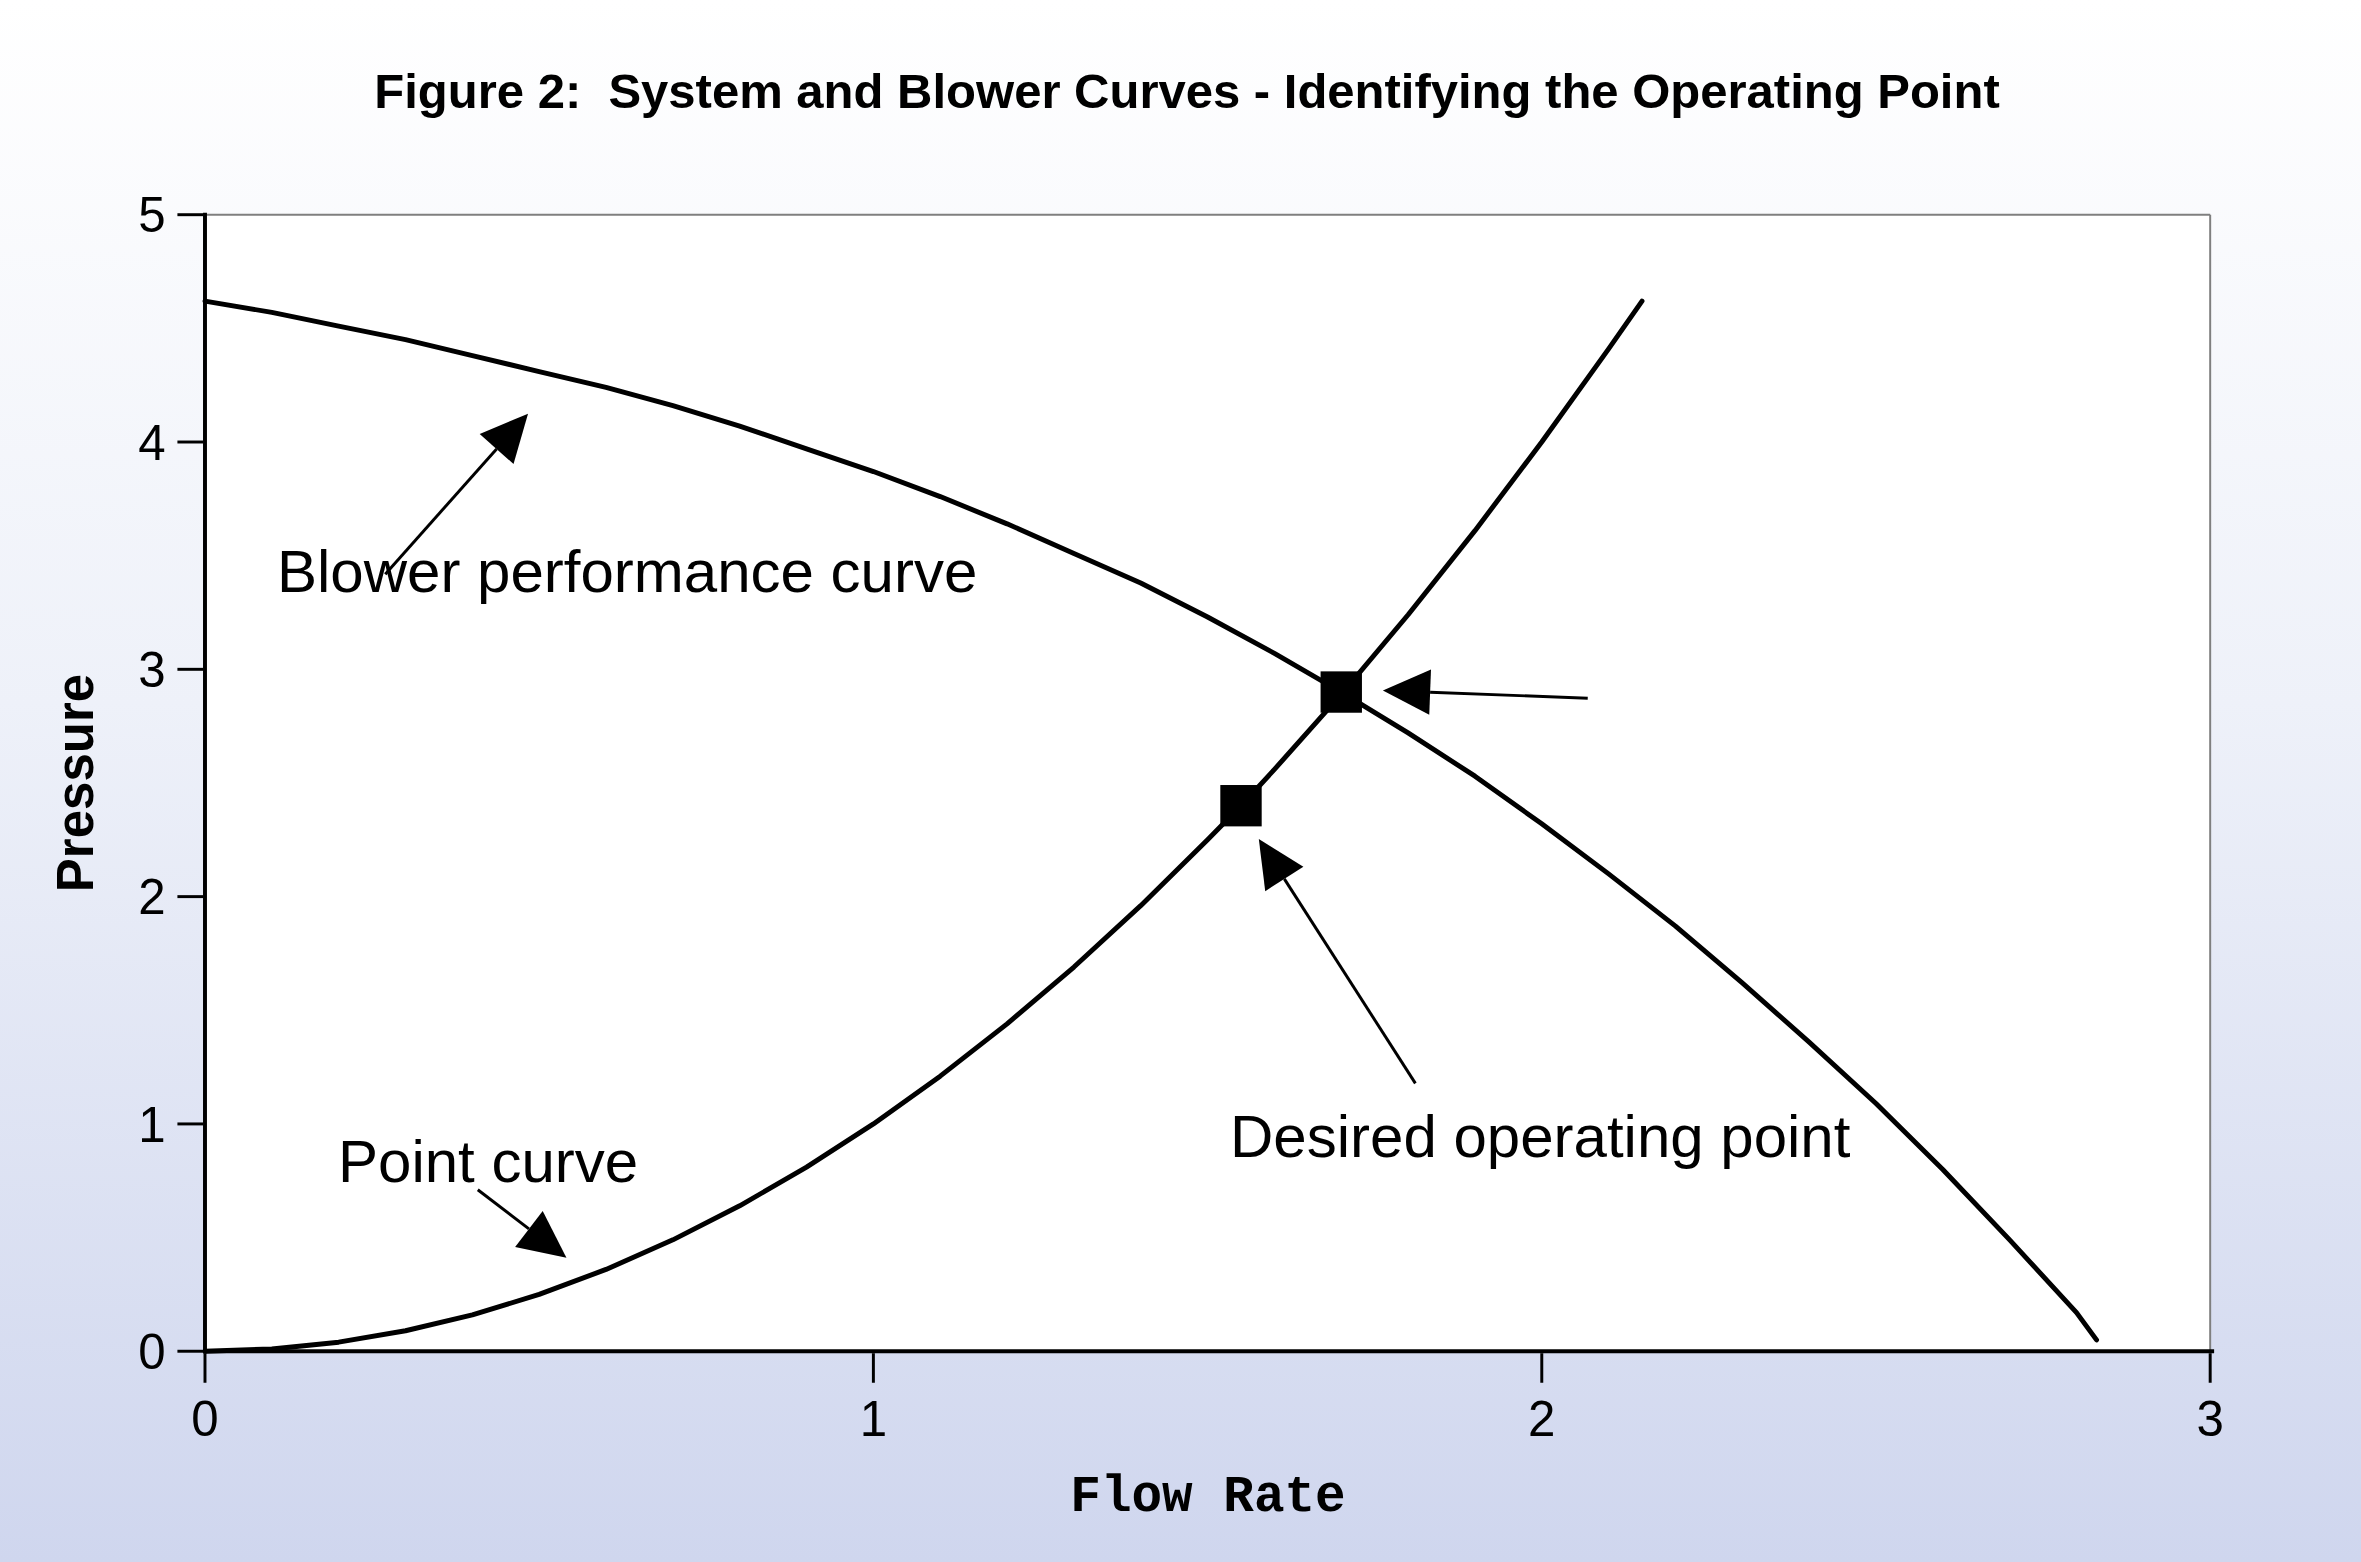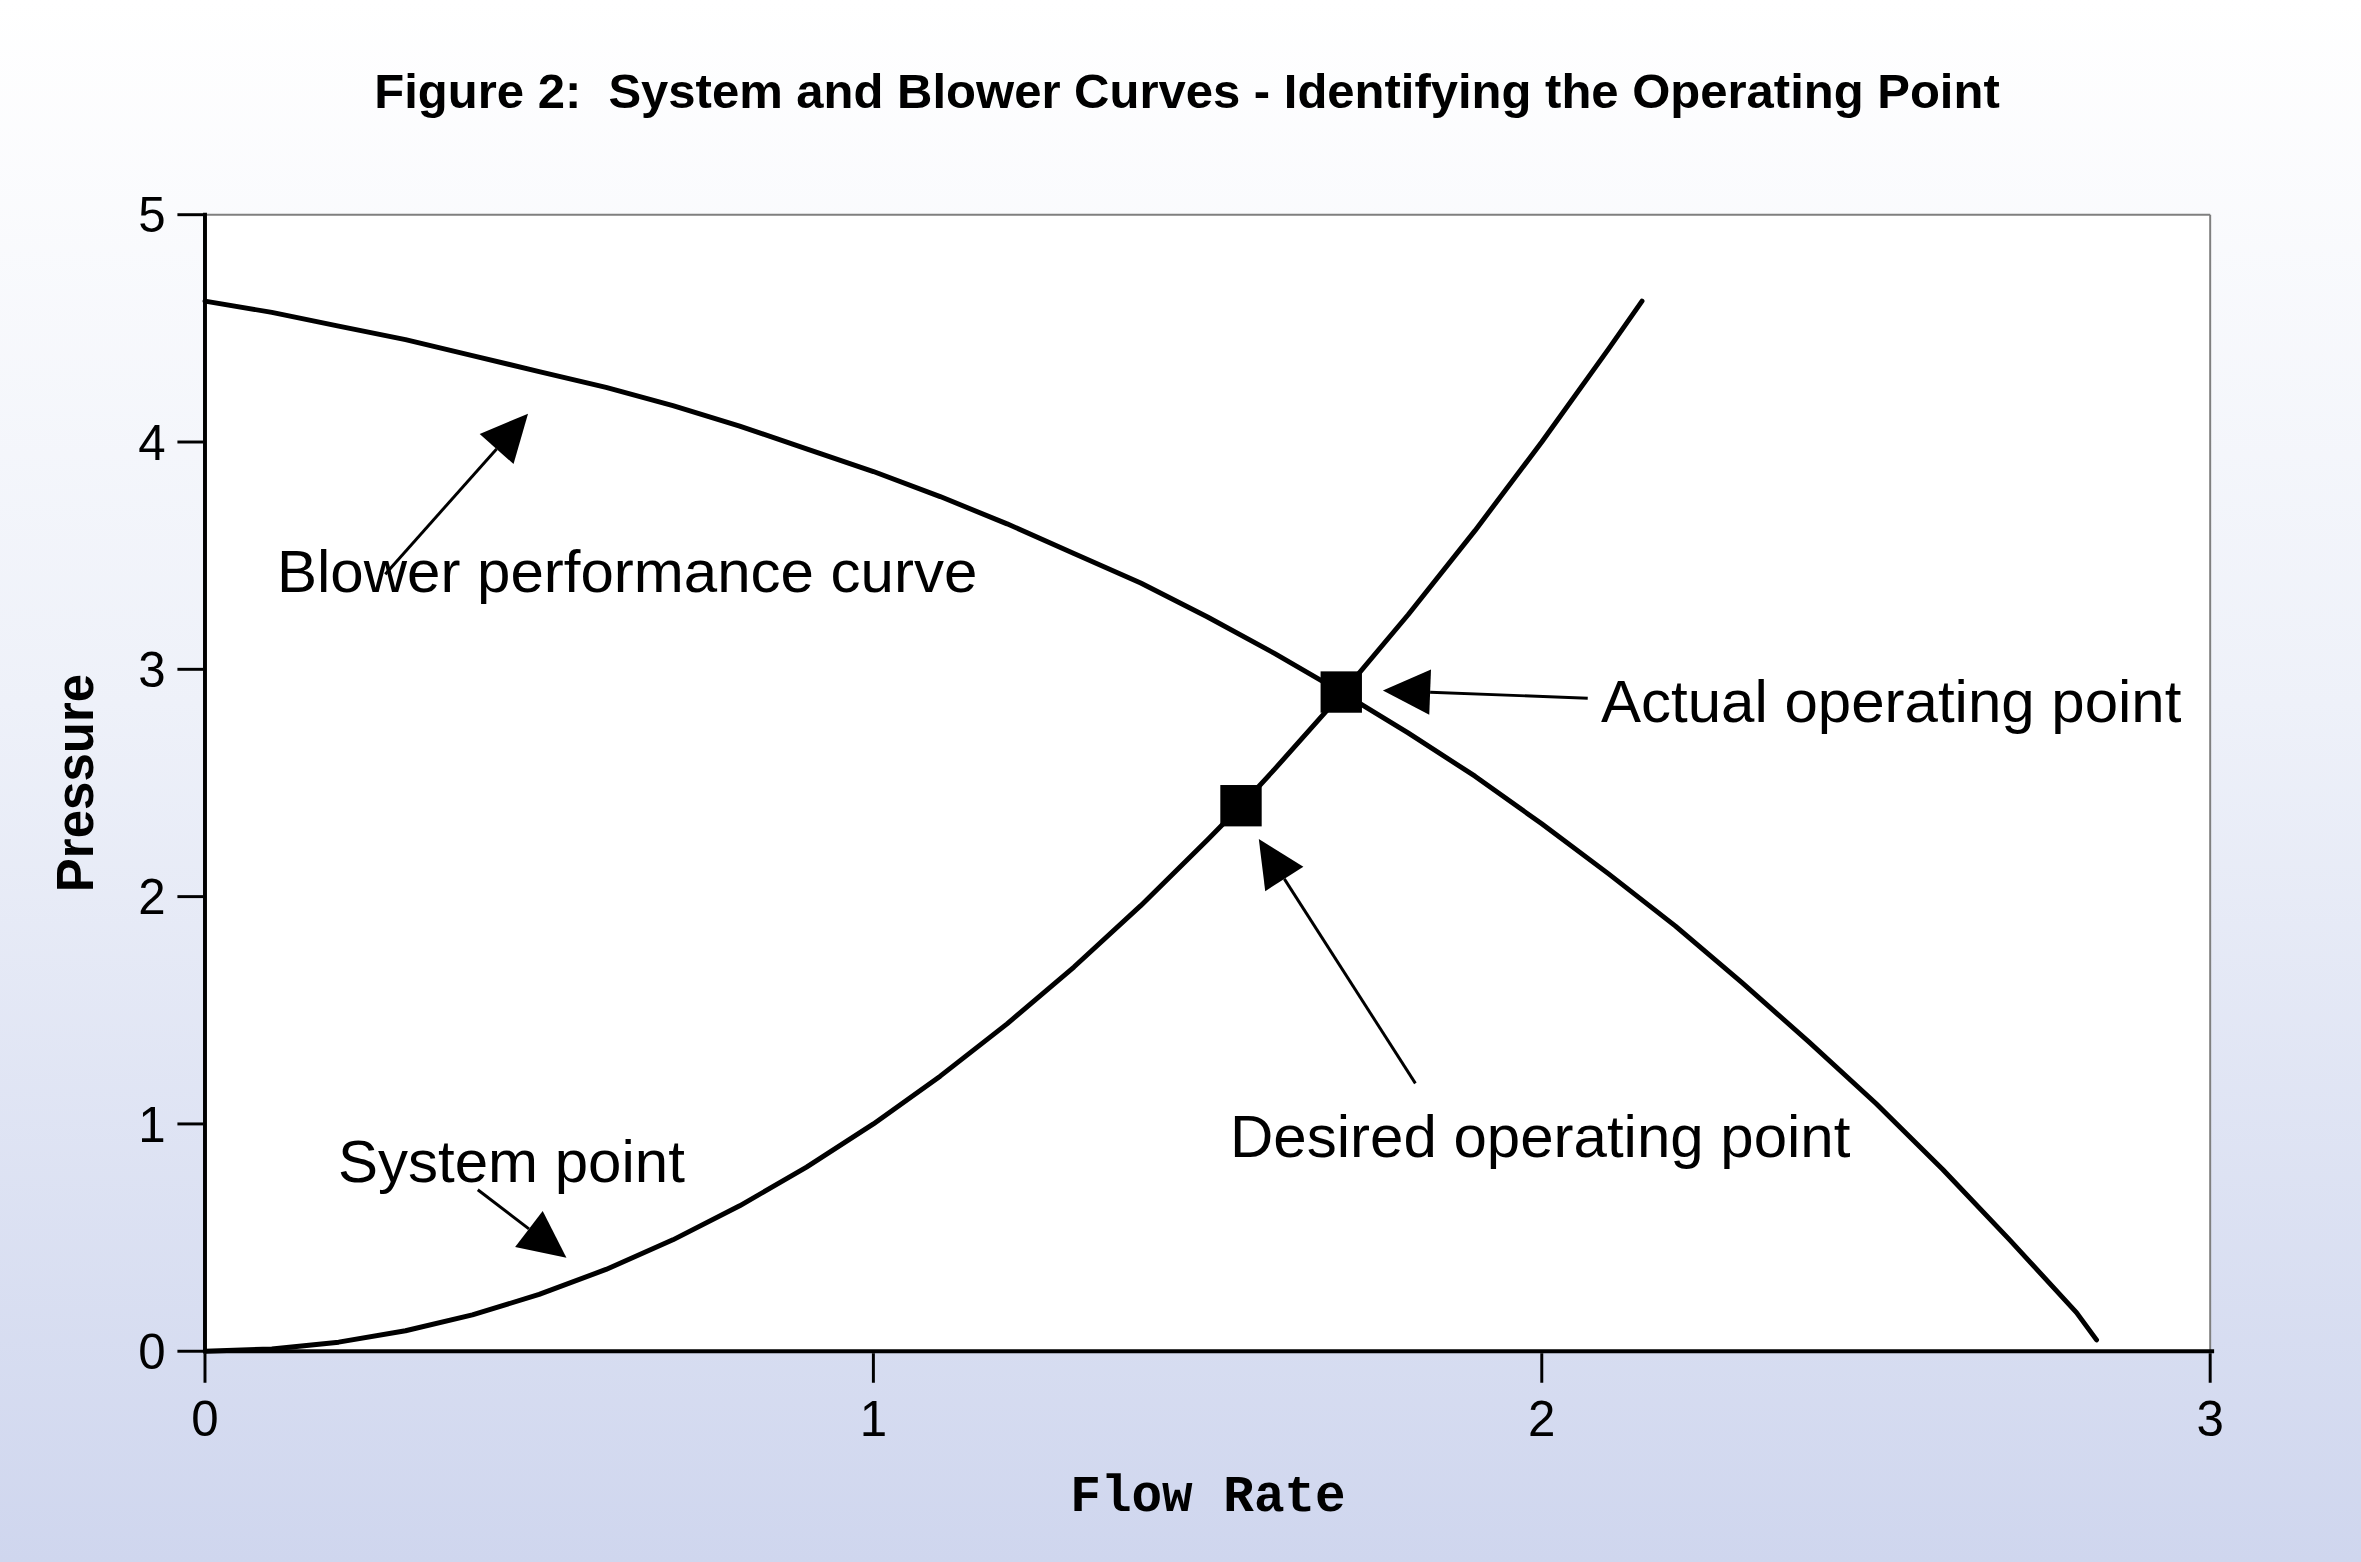--- a/index.html
+++ b/index.html
@@ -74,18 +74,17 @@
       <polygon points="1278,852 1323.2692451587075,879.9945609495996 1284.544623925164,904.8220398856213" fill="#000000"></polygon>
       <rect x="1238.9333333333334" y="797.08" width="42" height="42" fill="#000000"></rect>
       <rect x="1340.7333333333333" y="681.6800000000001" width="42" height="42" fill="#000000"></rect>
     </svg>
 
   <div class="y-axis-title">Pressure</div>
 
   <div class="x-axis-title">Flow Rate</div>
 
   <div class="annot" id="annot-0" style="left: 277px; top: 539px;">Blower performance curve</div>
-  <div class="annot" id="annot-1" style="left: 338px; top: 1129px;">System point</div>
-  <div class="annot" id="annot-2" style="left: 1601px; top: 669px;">Actual operating point</div>
+  <div class="annot" id="annot-1" style="left: 338px; top: 1129px;">Point curve</div>
   <div class="annot" id="annot-3" style="left: 1230px; top: 1104px;">Desired operating point</div>
 
 </div>
 
 
 </body></html>

